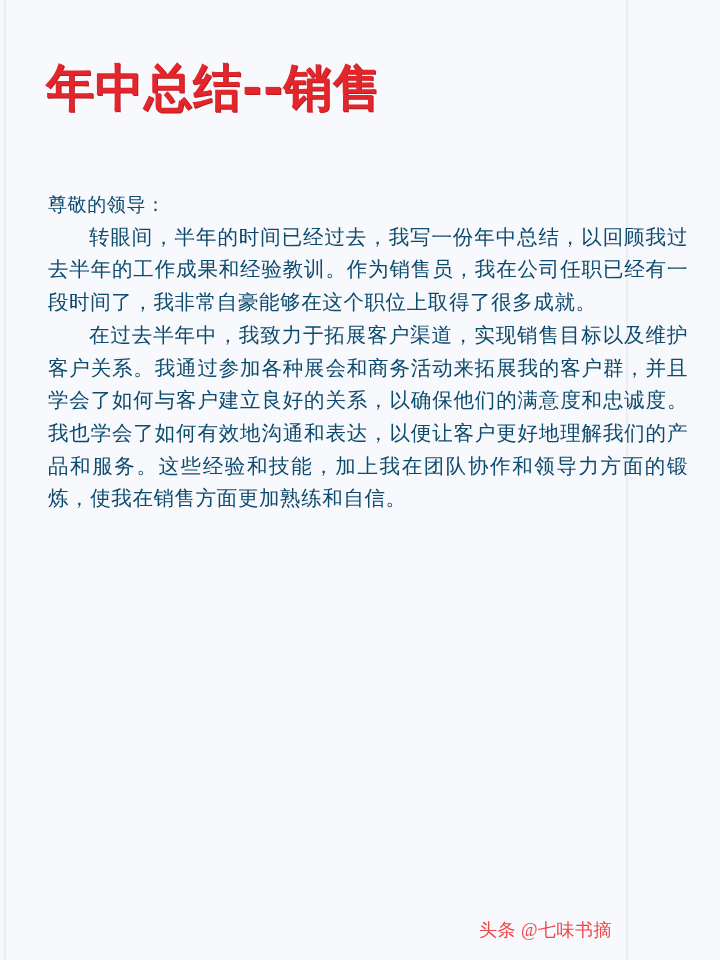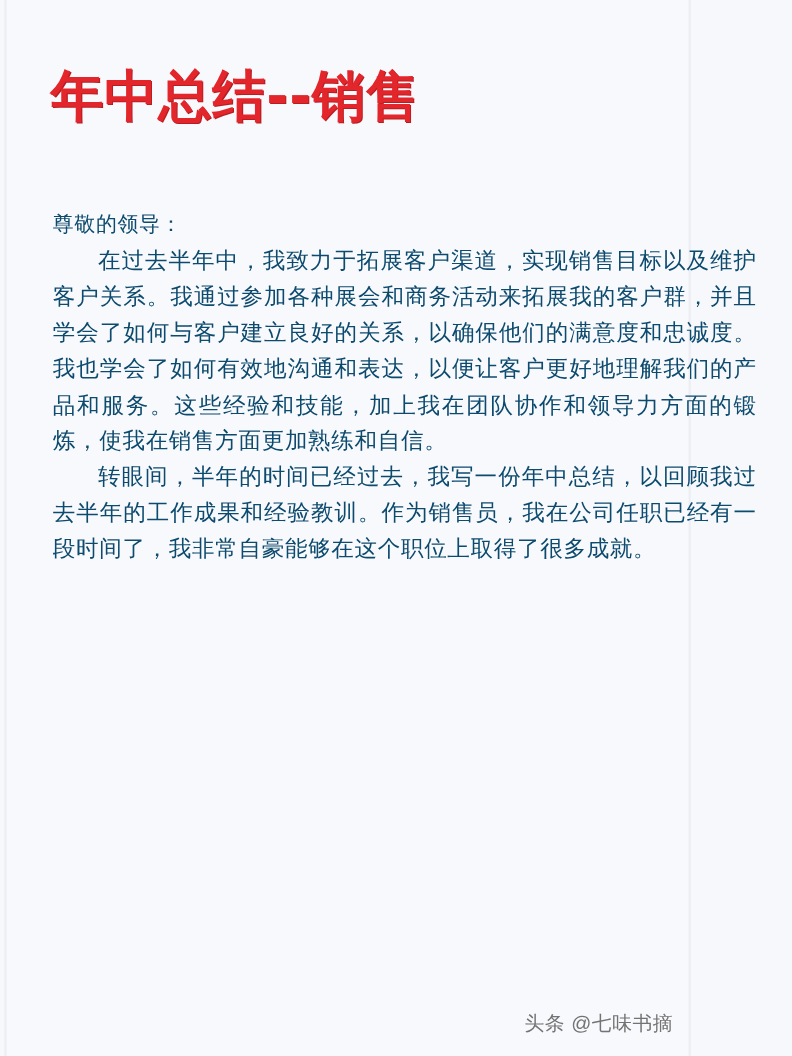--- a/index.html
+++ b/index.html
@@ -54,32 +54,32 @@
   }
   .para {
     margin: 0;
     text-indent: 2em;
     text-align: justify;
   }
   .watermark {
     position: absolute;
     right: 14px;
     top: 918px;
-    font-family: Liberation Sans, sans-serif;
+    font-family: Liberation Serif, serif;
     font-size: 18px;
-    color: #737373;
+    color: #ef4444;
     letter-spacing: 0.5px;
   }
 </style>
 </head>
 <body>
 
 <div class="page">
   <div class="title">年中总结--销售</div>
 
   <div class="body">
     <p class="salutation">尊敬的领导：</p>
+    <p class="para">转眼间，半年的时间已经过去，我写一份年中总结，以回顾我过去半年的工作成果和经验教训。作为销售员，我在公司任职已经有一段时间了，我非常自豪能够在这个职位上取得了很多成就。</p>
     <p class="para">在过去半年中，我致力于拓展客户渠道，实现销售目标以及维护客户关系。我通过参加各种展会和商务活动来拓展我的客户群，并且学会了如何与客户建立良好的关系，以确保他们的满意度和忠诚度。我也学会了如何有效地沟通和表达，以便让客户更好地理解我们的产品和服务。这些经验和技能，加上我在团队协作和领导力方面的锻炼，使我在销售方面更加熟练和自信。</p>
-    <p class="para">转眼间，半年的时间已经过去，我写一份年中总结，以回顾我过去半年的工作成果和经验教训。作为销售员，我在公司任职已经有一段时间了，我非常自豪能够在这个职位上取得了很多成就。</p>
   </div>
 
   <div class="watermark">头条 @七味书摘</div>
 </div>
 
 </body></html>

